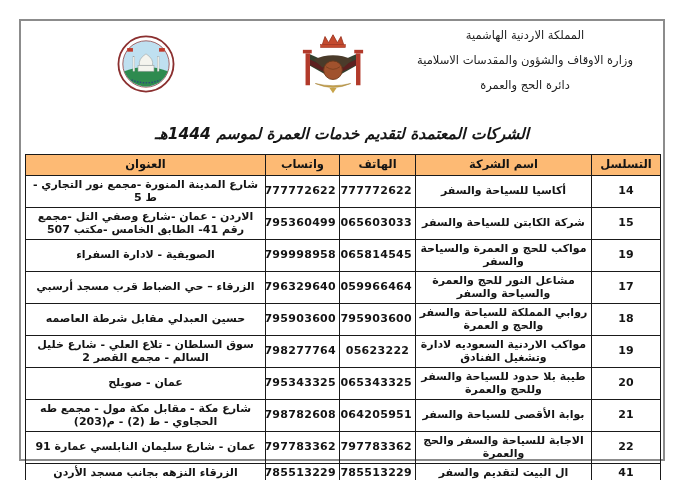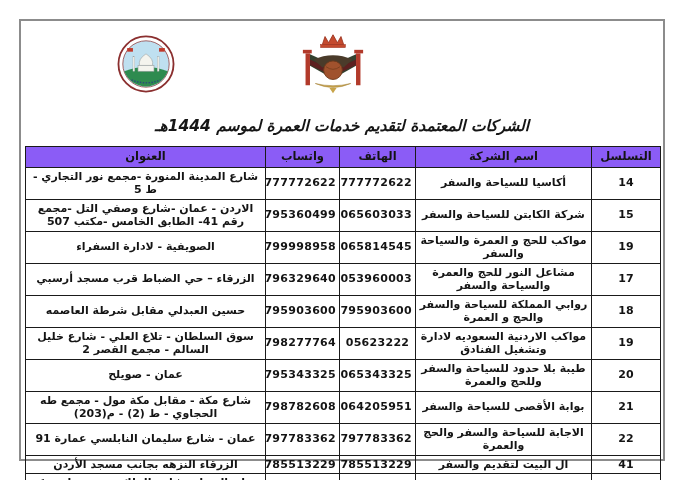--- a/index.html
+++ b/index.html
@@ -41,21 +41,21 @@
     top: 14px; left: 96px;
     width: 58px; height: 58px;
   }
   .page-title {
     width: 100%;
     text-align: center;
     font-size: 15.5px;
     font-style: italic;
     font-weight: 600;
     color: #161616;
-    margin-top: 0px;
+    margin-top: 8px;
     letter-spacing: 0.2px;
   }
   
   table.companies {
     width: calc(100% - 6px);
     margin: 11px 2px 0 4px;
     border-collapse: collapse;
     table-layout: fixed;
     direction: rtl;
   }
@@ -64,38 +64,43 @@
     font-size: 11px;
     font-weight: 700;
     color: #141414;
     text-align: center;
     vertical-align: middle;
     padding: 2px 3px;
     line-height: 13.5px;
     overflow: hidden;
   }
   table.companies th {
-    background: #8b5cf6;
+    background: #fdba74;
     font-size: 11.5px;
     padding: 3px 2px;
   }
   .col-serial   { width: 69px; }
   .col-company  { width: 176px; }
   .col-phone    { width: 76px; }
   .col-whatsapp { width: 74px; }
   .col-address  { width: auto; }
   td.num { font-family: "DejaVu Sans", sans-serif; letter-spacing: 0.3px; }
 </style>
 </head>
 <body>
 
 <div class="page-frame">
 
   <div class="letterhead">
 
+    <div class="hdr-text">
+      <div>المملكة الاردنية الهاشمية</div>
+      <div>وزارة الاوقاف والشؤون والمقدسات الاسلامية</div>
+      <div>دائرة الحج والعمرة</div>
+    </div>
 
     <div class="coat-of-arms">
       <svg viewBox="0 0 100 70" width="92" height="62">
 
         <path d="M38 13 L41 4 L45 11 L50 2 L55 11 L59 4 L62 13 Z" fill="#c44a2e" stroke="#9c3420" stroke-width="1"></path>
         <rect x="36" y="13" width="28" height="3.5" fill="#c44a2e" stroke="#9c3420" stroke-width="0.6"></rect>
 
         <rect x="16" y="19" width="10" height="4" fill="#b23a2a"></rect>
         <rect x="74" y="19" width="10" height="4" fill="#b23a2a"></rect>
         <rect x="19" y="23" width="5" height="36" fill="#b23a2a"></rect>
@@ -174,21 +179,21 @@
         <tr>
           <td>19</td>
           <td>مواكب للحج و العمرة والسياحة والسفر</td>
           <td class="num">065814545</td>
           <td class="num">0799998958</td>
           <td>الصويفية - لادارة السفراء</td>
         </tr>
         <tr>
           <td>17</td>
           <td>مشاعل النور للحج والعمرة والسياحة والسفر</td>
-          <td class="num">053960003</td>
+          <td class="num">059966464</td>
           <td class="num">0796329640</td>
           <td>الزرقاء – حي الضباط قرب مسجد أرسبي</td>
         </tr>
         <tr>
           <td>18</td>
           <td>روابي المملكة للسياحة والسفر والحج و العمرة</td>
           <td class="num">0795903600</td>
           <td class="num">0795903600</td>
           <td>حسين العبدلي مقابل شرطة العاصمه</td>
         </tr>

